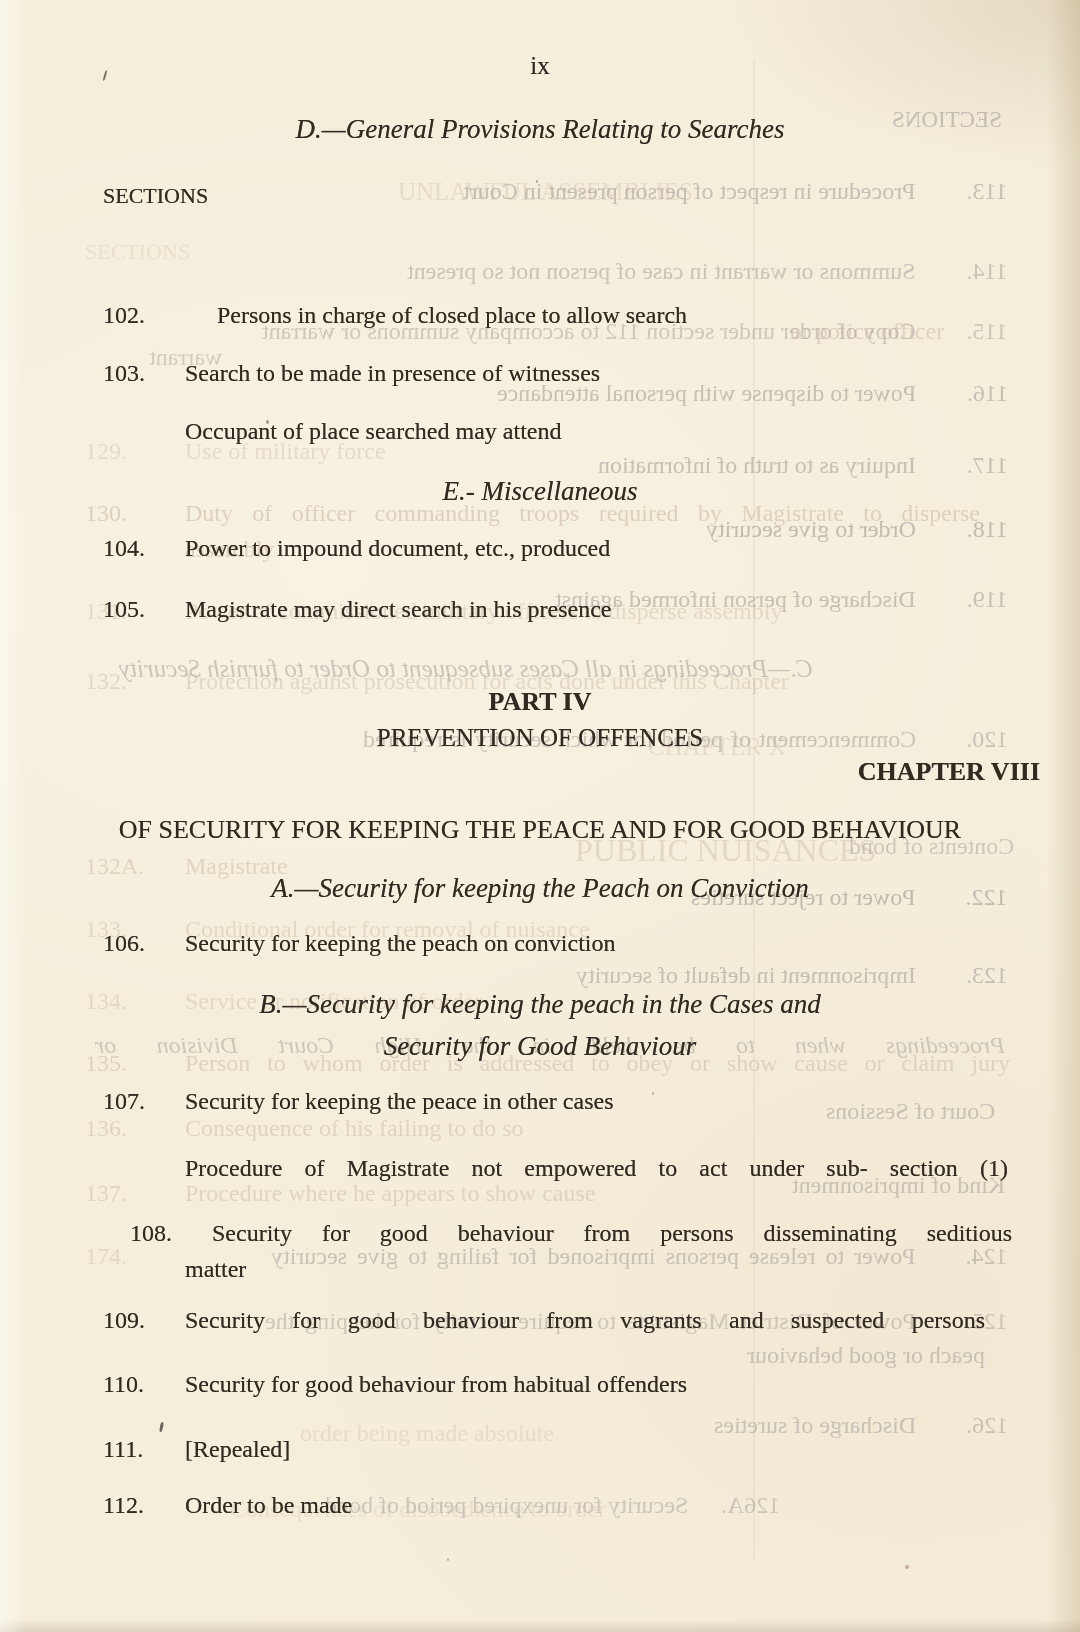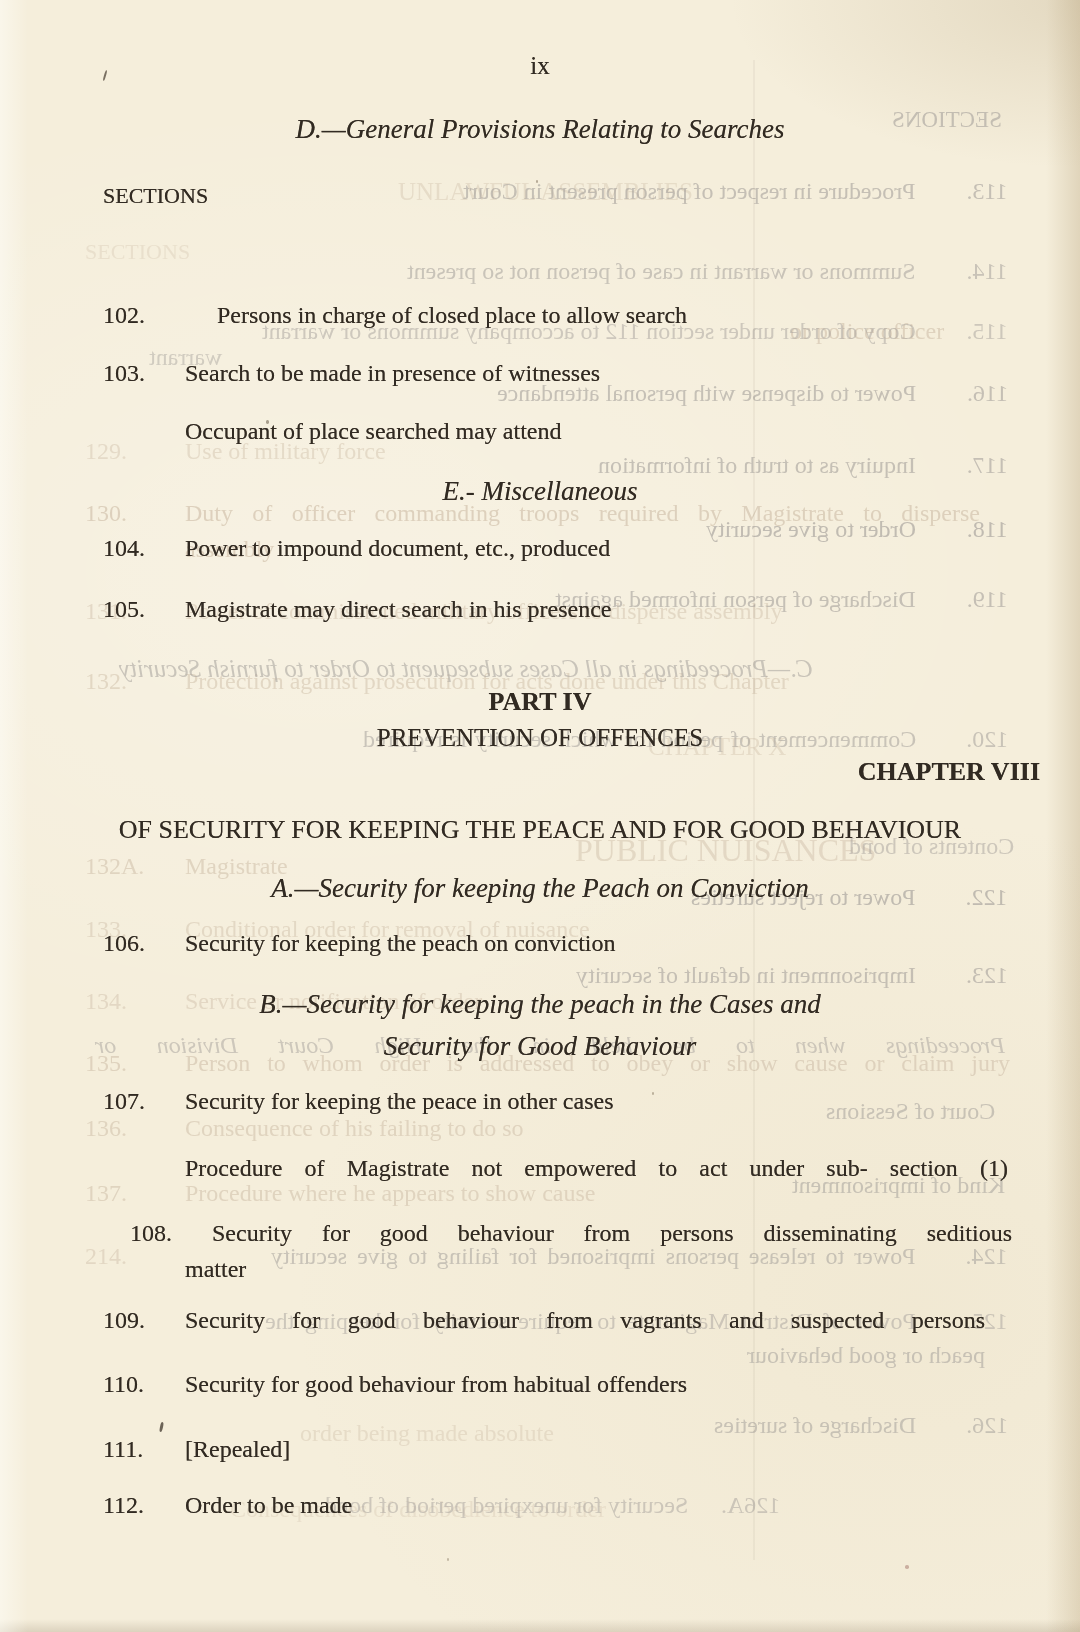--- a/index.html
+++ b/index.html
@@ -77,21 +77,21 @@
       </div>
       <div class="line row" style="top: 1113px; font-size: 24px; opacity: 0.7; left: 85px; white-space: nowrap;">
         <span class="num" style="width: 100px;">136.</span>
         <span class="txt">Consequence of his failing to do so</span>
       </div>
       <div class="line row" style="top: 1178px; font-size: 24px; opacity: 0.7; left: 85px; white-space: nowrap;">
         <span class="num" style="width: 100px;">137.</span>
         <span class="txt">Procedure where he appears to show cause</span>
       </div>
       <div class="line row" style="top: 1241px; font-size: 24px; opacity: 0.6; left: 85px; white-space: nowrap;">
-        <span class="num" style="width: 100px;">214.</span>
+        <span class="num" style="width: 100px;">174.</span>
         <span class="txt"></span>
       </div>
       <div class="line" style="top: 1418px; font-size: 24px; opacity: 0.5; left: 300px; white-space: nowrap;">order being made absolute</div>
       <div class="line" style="top: 1494px; font-size: 24px; opacity: 0.4; left: 230px; white-space: nowrap;">Consequences of disobedience to order</div>
     </div>
   <div class="layer ghostM" id="ghostM">
       <div class="line flip" style="top: 106px; font-size: 23px; opacity: 0.6; right: 78px; white-space: nowrap;">SECTIONS</div>
       <div class="line flip row" style="top: 176px; font-size: 24px; opacity: 0.6; white-space: nowrap; right: 72px;">
         <span class="num" style="width: 92px;">113.</span>
         <span class="txt">Procedure in respect of person present in Court</span>

